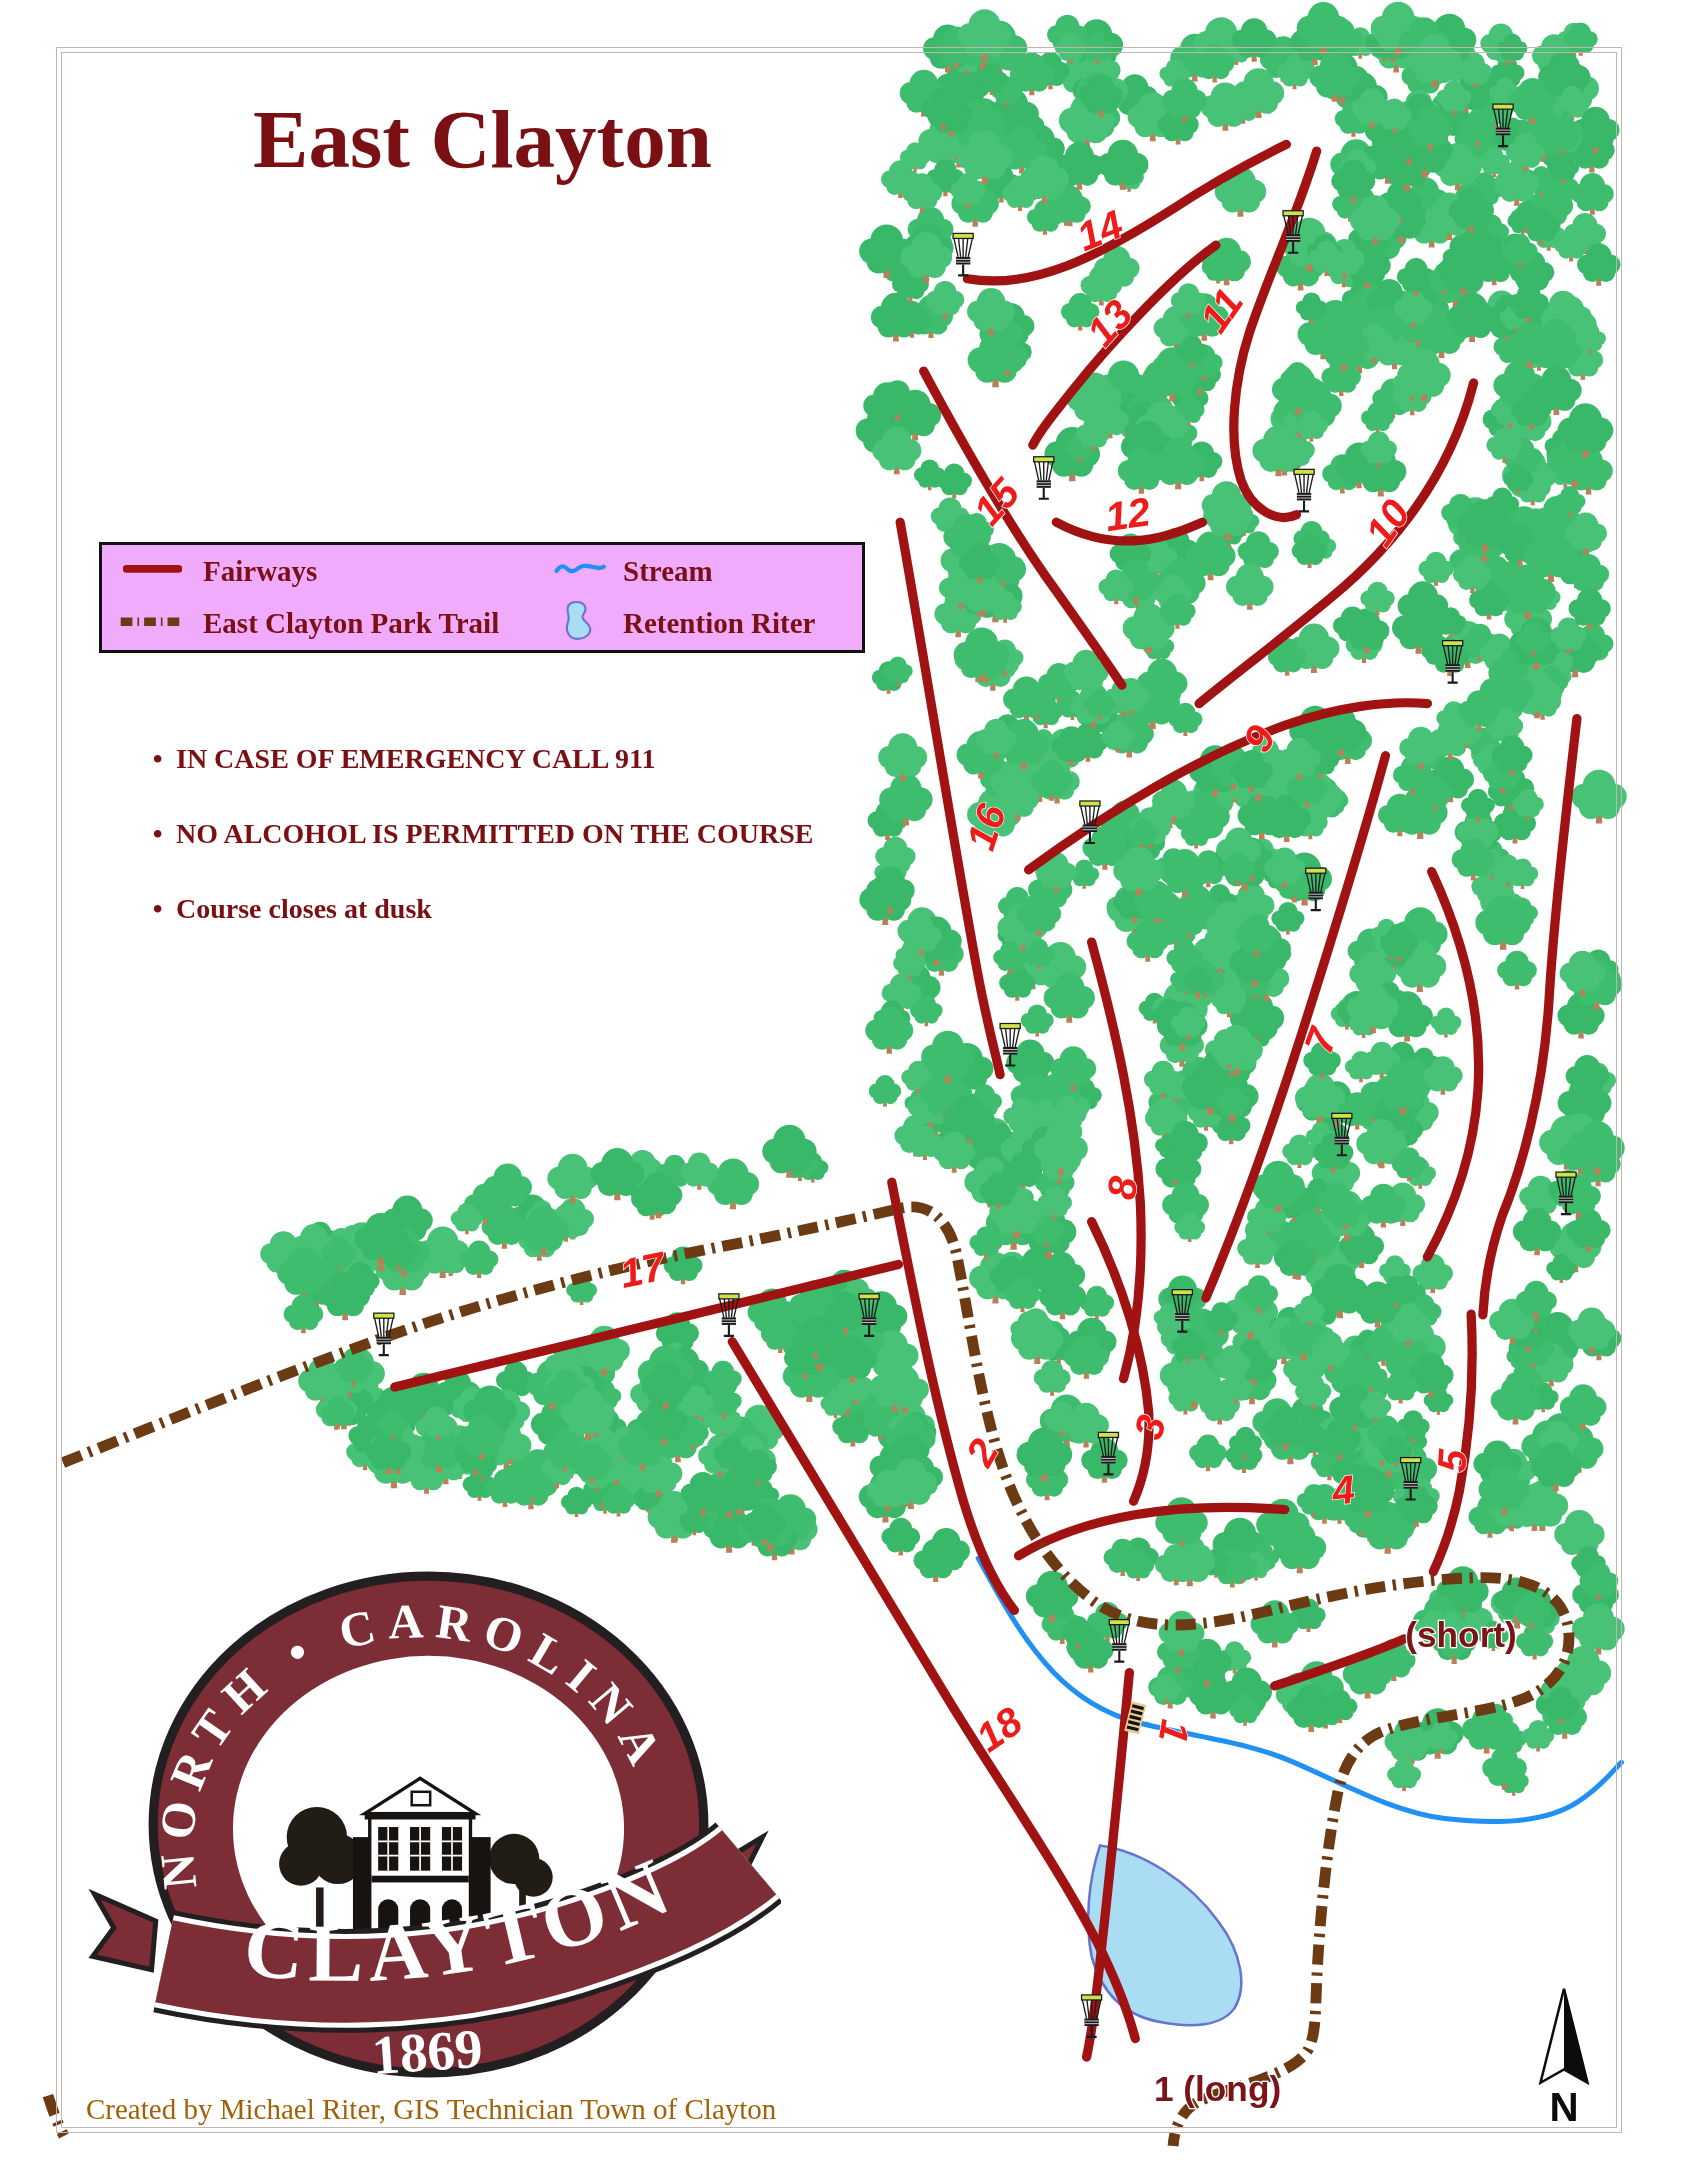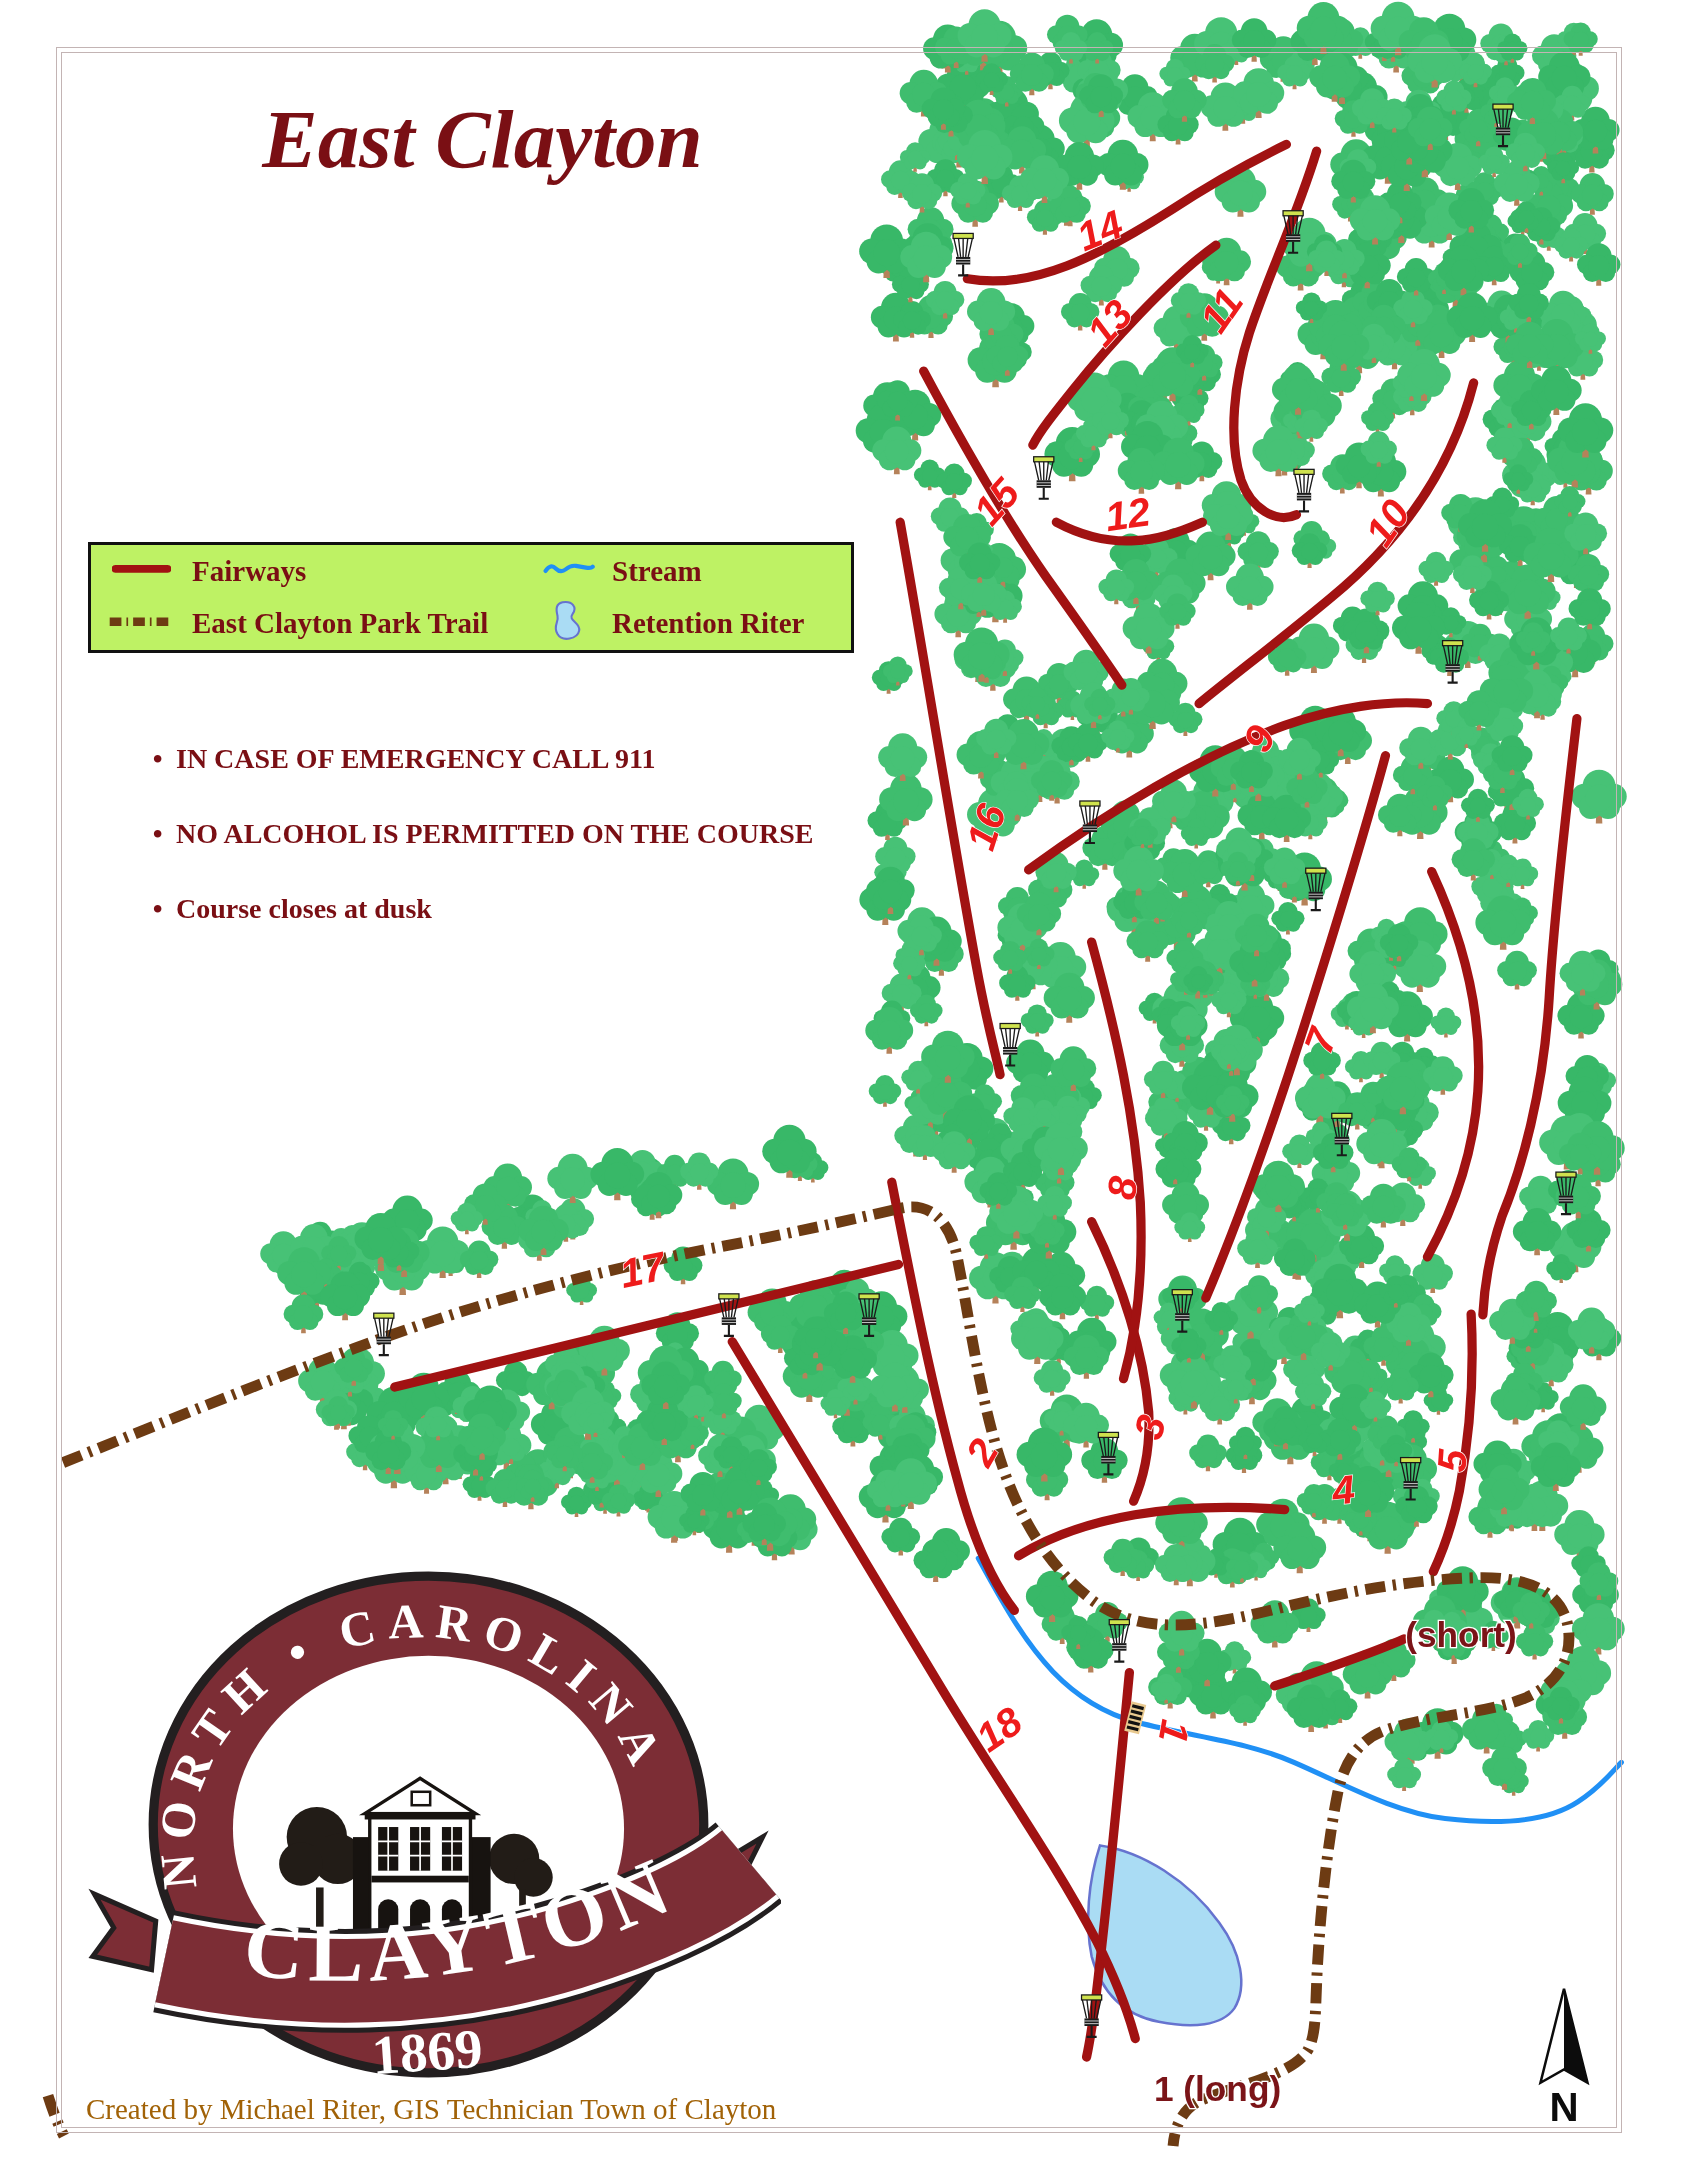--- a/index.html
+++ b/index.html
@@ -2,23 +2,23 @@
 <html style="font-size:13.4px"><head>
 <meta charset="utf-8">
 <style>
   html,body{margin:0;padding:0;background:#ffffff;}
   #page{position:relative;width:1687px;height:2183px;background:#fff;overflow:hidden;
         font-family:"Liberation Serif",serif;}
   .frame-outer{position:absolute;left:56px;top:47px;width:1564px;height:2084px;
         border:1.7px solid #c3b4b4;}
   .frame-inner{position:absolute;left:4.2px;top:4.2px;right:4.2px;bottom:4.2px;border:1.7px solid #c3b4b4;}
   .title{position:absolute;left:92px;top:91px;width:781px;text-align:center;
-        color:#7a0f14;font-style:italic;font-weight:bold;font-size:83px;line-height:1.18;}
-  .legend{position:absolute;left:88px;top:542px;width:760px;height:105px;border:3.4px solid #111;
-        background:#bef264;display:grid;grid-template-columns:101px 336px 84px auto;
+        color:#7a0f14;font-weight:bold;font-size:83px;line-height:1.18;}
+  .legend{position:absolute;left:99px;top:542px;width:760px;height:105px;border:3.4px solid #111;
+        background:#f0abfc;display:grid;grid-template-columns:101px 336px 84px auto;
         grid-template-rows:1fr 1fr;align-items:center;}
   .legend .sw{justify-self:center;}
   .legend .lab{color:#7a0f14;font-weight:bold;font-size:29px;}
   .rules{position:absolute;left:151px;top:741px;width:705px;}
   .rule{position:relative;padding-left:25px;color:#7a0f14;font-weight:bold;font-size:28px;
         line-height:1.28;margin-bottom:39px;}
   .rule::before{content:"•";position:absolute;left:1.7px;top:0;}
   .credit{position:absolute;left:86px;top:2093px;color:#a16207;font-size:29px;}
   .north{position:absolute;left:1522px;top:1982px;}
   #map-svg{position:absolute;left:0;top:0;}

